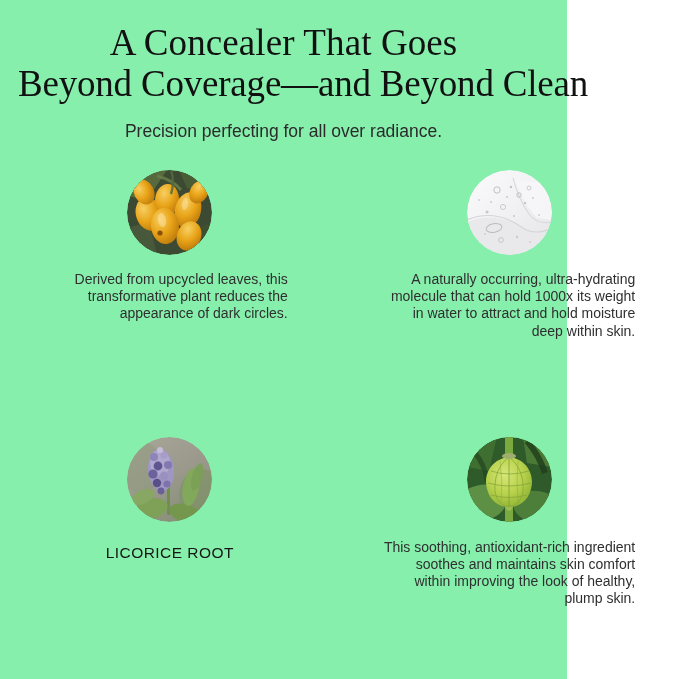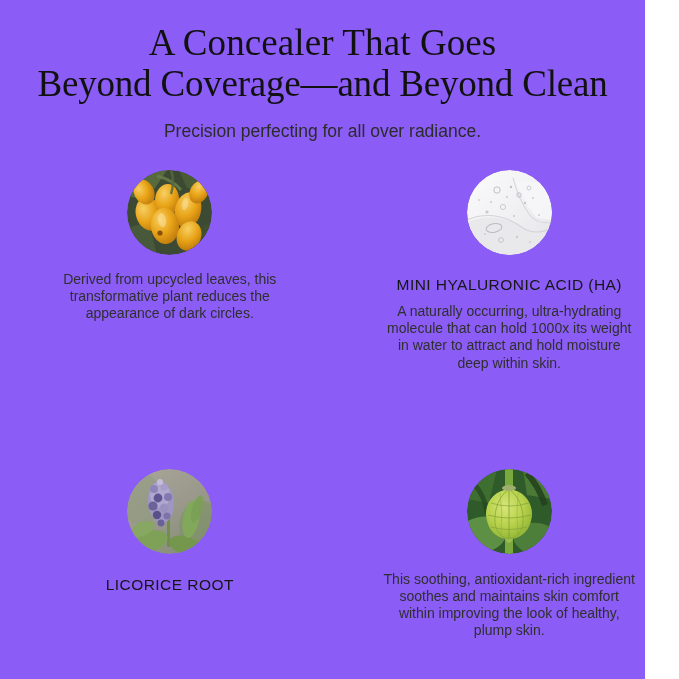--- a/index.html
+++ b/index.html
@@ -10,23 +10,23 @@
     width: 679px;
     height: 679px;
     background: #ffffff;
     font-family: "Liberation Sans", sans-serif;
     color: #1a1a1a;
     overflow: hidden;
   }
 
   .page {
     position: relative;
-    width: 645px;
+    width: 567px;
     height: 679px;
-    background: #8b5cf6;
+    background: #86efac;
     box-sizing: border-box;
   }
 
   
   .header {
     padding-top: 22px;
     text-align: center;
   }
   .headline {
     font-family: "Liberation Serif", "DejaVu Serif", serif;
@@ -106,20 +106,21 @@
     white-space: nowrap;
   }
   .ing-desc {
     font-family: "Liberation Sans", sans-serif;
     font-size: 14px;
     line-height: 17.2px;
     color: #2f2f2f;
     margin: 9px auto 0 auto;
     max-width: 236px;
     font-weight: 400;
+    text-align: right;
   }
   .cell.wide .ing-desc {
     max-width: 252px;
   }
 </style>
 </head>
 <body>
 
 <div class="page">
 
@@ -207,21 +208,20 @@
               <circle cx="66" cy="28" r="1" fill="#cbcdd1"></circle>
               <circle cx="50" cy="67" r="1.2" fill="#c9cace"></circle>
               <circle cx="18" cy="64" r="0.9" fill="#cbcdd1"></circle>
               <circle cx="63" cy="72" r="1" fill="#ccced2"></circle>
               <circle cx="12" cy="30" r="0.9" fill="#cdced2"></circle>
               <circle cx="72" cy="45" r="1" fill="#ccced2"></circle>
             </g>
           </svg>
         </span>
       </div>
-      <p class="ing-title">MINI HYALURONIC ACID (HA)</p>
       <p class="ing-desc">A naturally occurring, ultra-hydrating molecule that can hold 1000x its weight in water to attract and hold moisture deep within skin.</p>
     </div>
 
     <div class="cell row2">
       <div class="thumb-wrap">
         <span class="thumb">
           <svg viewBox="0 0 85 85" xmlns="http://www.w3.org/2000/svg">
             <defs>
               <clipPath id="c3">
                   <circle cx="42.5" cy="42.5" r="42.5"></circle>

